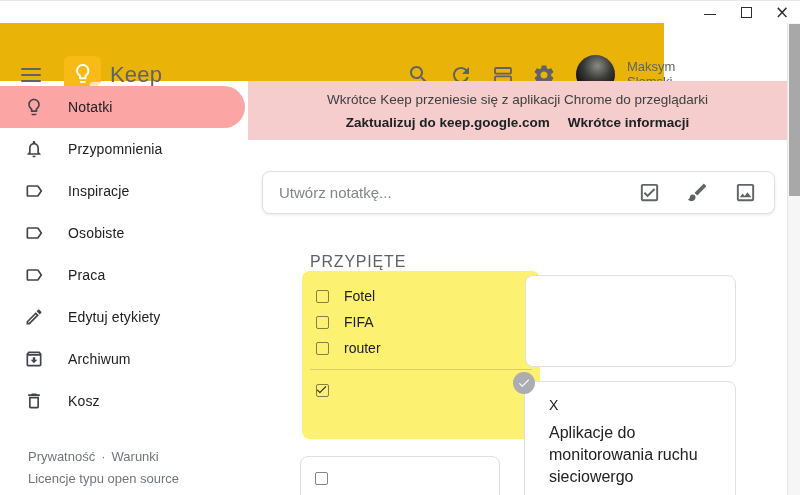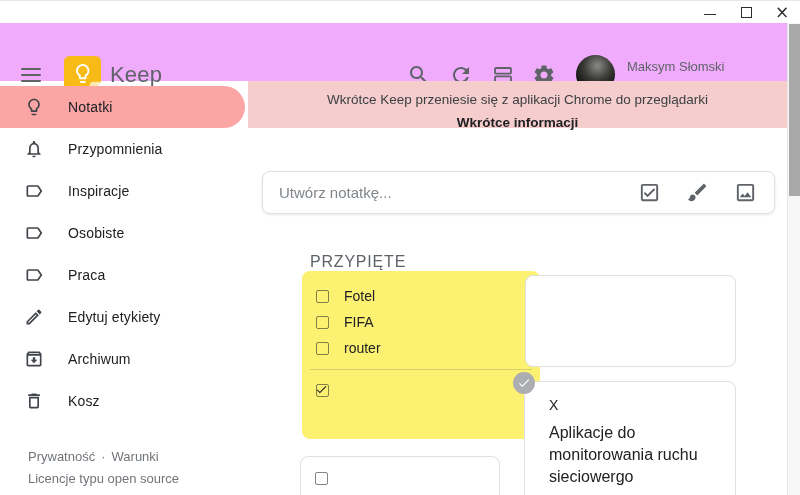--- a/index.html
+++ b/index.html
@@ -8,34 +8,34 @@
   .window { position: relative; width: 800px; height: 495px; background: #fff; border-top: 1px solid #e8e8e8; overflow: hidden; }
 
   
   .titlebar { position: absolute; top: 0; left: 0; right: 0; height: 22px; background: #fff; display: flex; justify-content: flex-end; align-items: center; }
   .win-btn { width: 36px; height: 22px; display: flex; align-items: center; justify-content: center; color: #2d2d2d; cursor: default; }
   .win-min-glyph { width: 12px; height: 0; border-top: 1.6px solid #2d2d2d; margin-top: 4px; }
   .win-max-glyph { width: 11px; height: 11px; border: 1.6px solid #2d2d2d; }
   .win-close-glyph { font-size: 17px; line-height: 1; color: #2d2d2d; font-family: "DejaVu Sans", sans-serif; }
 
   
-  .app-header { position: absolute; top: 22px; left: 0; width: 800px; height: 58px; background: #f0abfc; }
+  .app-header { position: absolute; top: 22px; left: 0; width: 664px; height: 58px; background: #eab308; }
   .hamburger { position: absolute; left: 21px; top: 45px; width: 20px; height: 14px; display: flex; flex-direction: column; justify-content: space-between; cursor: pointer; }
   .hamburger span { display: block; height: 2px; background: #5f6368; border-radius: 1px; }
   .keep-logo { position: absolute; left: 64px; top: 33px; width: 37px; height: 37px; }
   .keep-wordmark { position: absolute; left: 110px; top: 39px; font-size: 22px; color: #5f6368; letter-spacing: .2px; }
   .hdr-icon { position: absolute; top: 40px; width: 24px; height: 24px; color: #5f6368; cursor: pointer; }
   .hdr-icon svg { width: 24px; height: 24px; display: block; }
   .avatar { position: absolute; left: 576px; top: 32px; width: 39px; height: 39px; border-radius: 50%;
             background: radial-gradient(circle at 55% 28%, #8a8a86 0%, #3b3b38 38%, #0c0c0c 75%); cursor: pointer; }
   .user-name { position: absolute; left: 627px; top: 36px; font-size: 13px; font-weight: 400; color: #5f6368; }
   .user-email { position: absolute; left: 0; top: 53px; width: 772px; text-align: right; font-size: 13px; color: #5f6368; }
 
   
-  .banner { position: absolute; left: 248px; top: 80px; width: 539px; height: 47px; background: #f4cdcc; text-align: center; }
+  .banner { position: absolute; left: 248px; top: 80px; width: 539px; height: 59px; background: #f4cdcc; text-align: center; }
   .banner-msg { margin-top: 11px; font-size: 13.5px; color: #3c4043; }
   .banner-links { margin-top: 8px; font-size: 13.5px; font-weight: 700; color: #202124; display: flex; justify-content: center; gap: 18px; }
   .banner-link { cursor: pointer; }
 
   
   .sidebar { position: absolute; left: 0; top: 85px; width: 250px; }
   .side-item { position: relative; height: 42px; display: flex; align-items: center; cursor: pointer; }
   .side-item .s-icon { position: absolute; left: 24px; width: 20px; height: 20px; color: #41444a; }
   .side-item .s-icon svg { width: 20px; height: 20px; display: block; }
   .side-item .s-label { position: absolute; left: 68px; font-size: 14px; font-weight: 500; color: #202124; letter-spacing: .15px; }
@@ -140,20 +140,21 @@
         </svg>
     </div>
     <div class="avatar"></div>
     <div class="user-name">Maksym Słomski</div>
     <div class="user-email">.com</div>
   </div>
 
   <div class="banner">
     <div class="banner-msg">Wkrótce Keep przeniesie się z aplikacji Chrome do przeglądarki</div>
     <div class="banner-links">
+      <span class="banner-link">Zaktualizuj do keep.google.com</span>
       <span class="banner-link">Wkrótce informacji</span>
     </div>
   </div>
 
   <div class="sidebar">
     <div class="side-item active">
       <span class="s-icon">
           <svg viewBox="0 0 24 24" fill="currentColor">
             <path d="M9,21c0,0.55,0.45,1,1,1h4c0.55,0,1-0.45,1-1v-1H9V21z M12,2C8.14,2,5,5.14,5,9c0,2.38,1.19,4.47,3,5.74V17c0,0.55,0.45,1,1,1h6c0.55,0,1-0.45,1-1v-2.26c1.81-1.27,3-3.36,3-5.74C19,5.14,15.86,2,12,2z M14.85,13.1l-0.85,0.6V16h-4v-2.3l-0.85-0.6C7.8,12.16,7,10.63,7,9c0-2.76,2.24-5,5-5s5,2.24,5,5C17,10.63,16.2,12.16,14.85,13.1z"></path>
           </svg>

